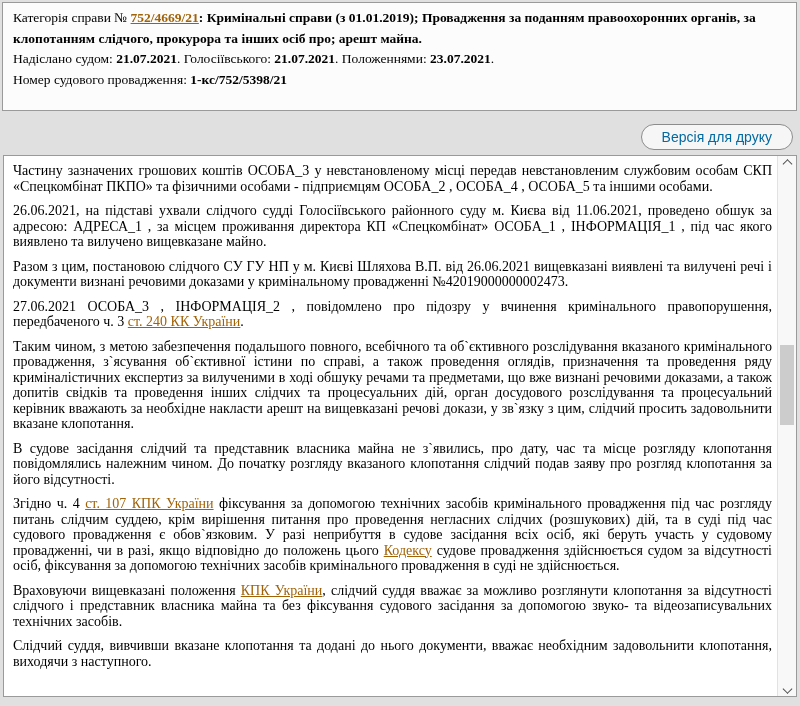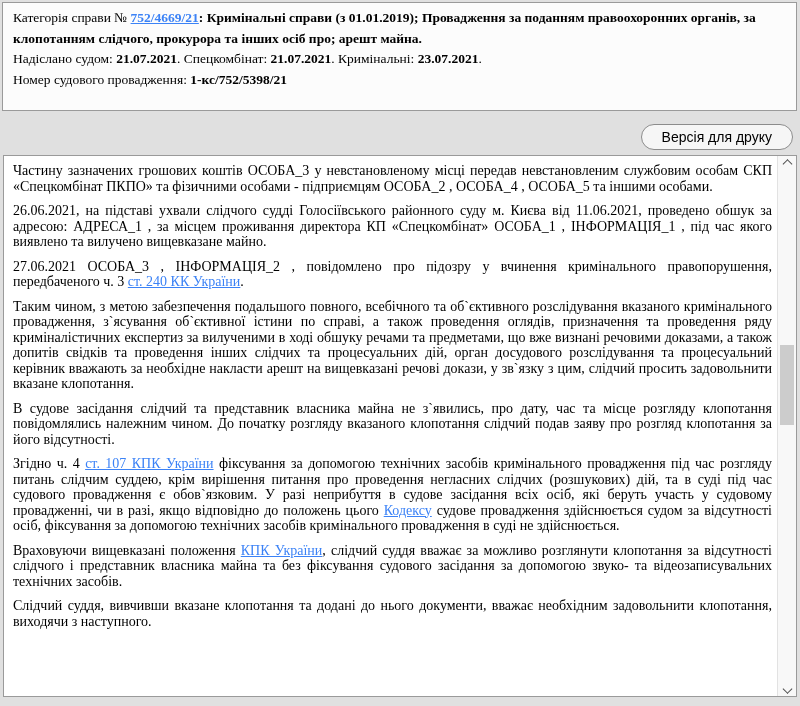--- a/index.html
+++ b/index.html
@@ -5,39 +5,39 @@
   html,body{margin:0;padding:0;}
   body{
     width:800px;height:706px;
     background:#e0e0e0;
     position:relative;
     overflow:hidden;
     font-family:"Liberation Serif",serif;
     color:#000;
   }
   .b{font-weight:bold;}
-  a{color:#3b82f6;text-decoration:underline;cursor:pointer;}
+  a{color:#a16207;text-decoration:underline;cursor:pointer;}
 
   
   .case-header{
     position:absolute;left:2px;top:2px;width:795px;height:109px;
     box-sizing:border-box;
     background:#fcfcfc;
     border:1px solid #9a9a9a;
     padding:5px 10px 0 10px;
     font-size:13.5px;line-height:20.5px;
     overflow:hidden;
   }
   .case-header p{margin:0;}
 
   
   .print-btn{
     position:absolute;top:124px;right:7px;
     height:26px;padding:0 20px;
-    font-family:"Liberation Sans",sans-serif;font-size:14px;color:#000000;
+    font-family:"Liberation Sans",sans-serif;font-size:14px;color:#0369a1;
     background:#f6f6f6;
     border:1px solid #8c8c8c;
     border-radius:13px;
     cursor:pointer;
   }
 
   
   .doc-box{
     position:absolute;left:3px;top:155px;width:794px;height:542px;
     box-sizing:border-box;
@@ -78,30 +78,31 @@
     top:189px;height:80px;
     background:#cccccc;
     cursor:pointer;
   }
 </style>
 </head>
 <body>
 
 <div class="case-header">
     <p><span>Категорія справи № </span><a href="#" class="b">752/4669/21</a><span class="b">: Кримінальні справи (з 01.01.2019); Провадження за поданням правоохоронних органів, за клопотанням слідчого, прокурора та інших осіб про; арешт майна.</span></p>
-    <p><span>Надіслано судом: </span><span class="b">21.07.2021</span><span>. Спецкомбінат: </span><span class="b">21.07.2021</span><span>. Кримінальні: </span><span class="b">23.07.2021</span><span>.</span></p>
+    <p><span>Надіслано судом: </span><span class="b">21.07.2021</span><span>. Голосіївського: </span><span class="b">21.07.2021</span><span>. Положеннями: </span><span class="b">23.07.2021</span><span>.</span></p>
     <p><span>Номер судового провадження: </span><span class="b">1-кс/752/5398/21</span></p>
   </div>
 
 <button class="print-btn">Версія для друку</button>
 
 <div class="doc-box">
   <div class="doc-content">
       <p><span>Частину зазначених грошових коштів ОСОБА_3 у невстановленому місці передав невстановленим службовим особам СКП «Спецкомбінат ПКПО» та фізичними особами - підприємцям ОСОБА_2 , ОСОБА_4 , ОСОБА_5 та іншими особами.</span></p>
       <p><span>26.06.2021, на підставі ухвали слідчого судді Голосіївського районного суду м. Києва від 11.06.2021, проведено обшук за адресою: АДРЕСА_1 , за місцем проживання директора КП «Спецкомбінат» ОСОБА_1 , ІНФОРМАЦІЯ_1 , під час якого виявлено та вилучено вищевказане майно.</span></p>
+      <p><span>Разом з цим, постановою слідчого СУ ГУ НП у м. Києві Шляхова В.П. від 26.06.2021 вищевказані виявлені та вилучені речі і документи визнані речовими доказами у кримінальному провадженні №42019000000002473.</span></p>
       <p><span>27.06.2021 ОСОБА_3 , ІНФОРМАЦІЯ_2 , повідомлено про підозру у вчинення кримінального правопорушення, передбаченого ч. 3 </span><a href="#">ст. 240 КК України</a><span>.</span></p>
       <p><span>Таким чином, з метою забезпечення подальшого повного, всебічного та об`єктивного розслідування вказаного кримінального провадження, з`ясування об`єктивної істини по справі, а також проведення оглядів, призначення та проведення ряду криміналістичних експертиз за вилученими в ході обшуку речами та предметами, що вже визнані речовими доказами, а також допитів свідків та проведення інших слідчих та процесуальних дій, орган досудового розслідування та процесуальний керівник вважають за необхідне накласти арешт на вищевказані речові докази, у зв`язку з цим, слідчий просить задовольнити вказане клопотання.</span></p>
       <p><span>В судове засідання слідчий та представник власника майна не з`явились, про дату, час та місце розгляду клопотання повідомлялись належним чином. До початку розгляду вказаного клопотання слідчий подав заяву про розгляд клопотання за його відсутності.</span></p>
       <p><span>Згідно ч. 4 </span><a href="#">ст. 107 КПК України</a><span> фіксування за допомогою технічних засобів кримінального провадження під час розгляду питань слідчим суддею, крім вирішення питання про проведення негласних слідчих (розшукових) дій, та в суді під час судового провадження є обов`язковим. У разі неприбуття в судове засідання всіх осіб, які беруть участь у судовому провадженні, чи в разі, якщо відповідно до положень цього </span><a href="#">Кодексу</a><span> судове провадження здійснюється судом за відсутності осіб, фіксування за допомогою технічних засобів кримінального провадження в суді не здійснюється.</span></p>
       <p><span>Враховуючи вищевказані положення </span><a href="#">КПК України</a><span>, слідчий суддя вважає за можливо розглянути клопотання за відсутності слідчого і представник власника майна та без фіксування судового засідання за допомогою звуко- та відеозаписувальних технічних засобів.</span></p>
       <p><span>Слідчий суддя, вивчивши вказане клопотання та додані до нього документи, вважає необхідним задовольнити клопотання, виходячи з наступного.</span></p>
     </div>
 
   <div class="scrollbar">
     <div class="sb-btn up">

